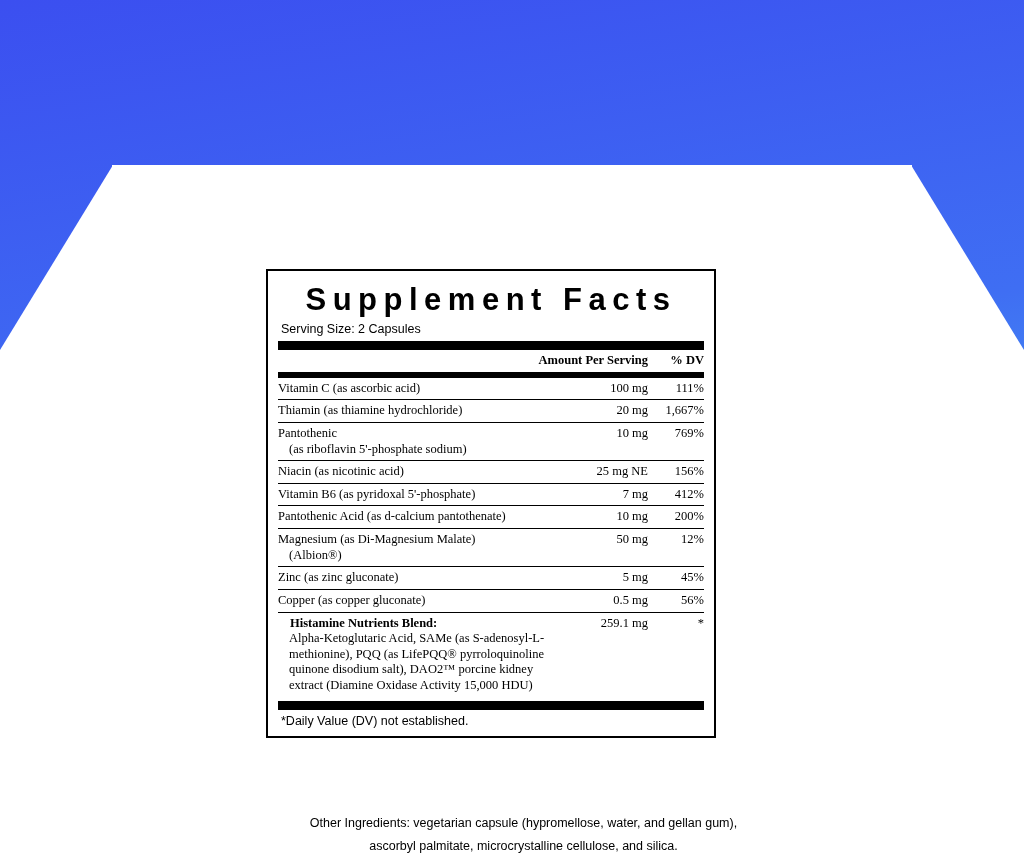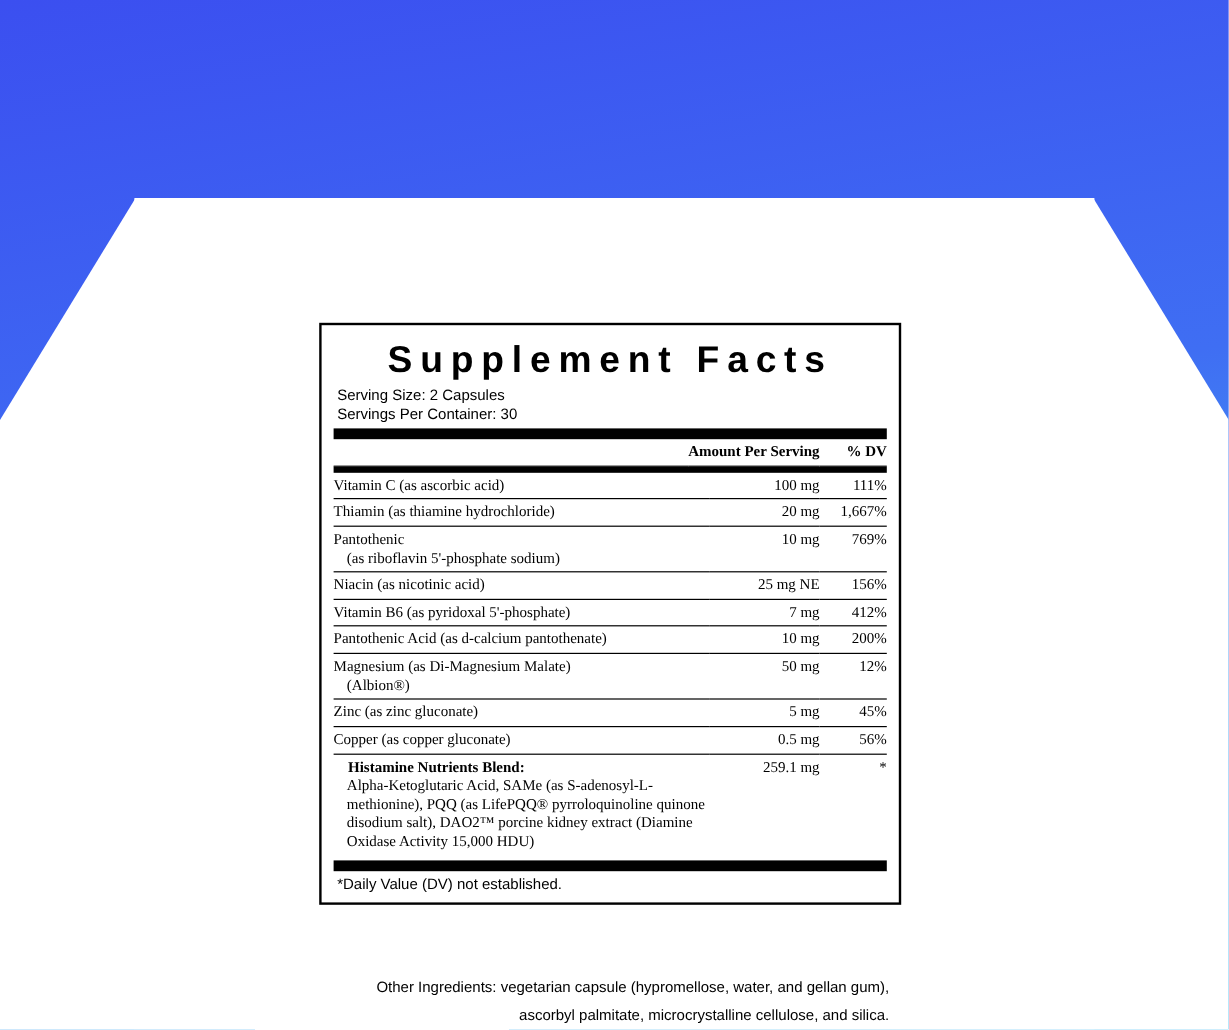--- a/index.html
+++ b/index.html
@@ -56,21 +56,21 @@
     height: 693px;
     background: #ffffff;
     clip-path: polygon(0 0, 0 100%, 100% 100%, 100% 185px);
   }
 
   
   .sf-box {
     position: absolute;
     left: 266px;
     top: 269px;
-    width: 485px;
+    width: 450px;
     background: #ffffff;
     border: 2px solid #000000;
     box-sizing: border-box;
     padding: 6px 10px 6px 10px;
     color: #000000;
   }
 
   .sf-title {
     font-size: 31px;
     font-weight: bold;
@@ -129,46 +129,45 @@
   .sub-line { display: block; padding-left: 11px; }
   .blend-desc { padding-left: 11px; display: block; }
 
   .footnote {
     font-size: 12.5px;
     padding: 4px 0 2px 3px;
   }
 
   .other-ing {
     position: absolute;
-    left: 286px;
+    left: 296px;
     top: 812px;
     width: 455px;
     font-size: 12.5px;
     line-height: 1.85;
     color: #000000;
-    text-align: right;
+    text-align: center;
   }
 </style>
 </head>
 <body>
 
 <div id="page">
 
   <div class="white-shape">
     <div class="wing-left"></div>
     <div class="panel-center"></div>
     <div class="wing-right"></div>
   </div>
 
   <div class="sf-box">
 
     <div class="sf-title">Supplement Facts</div>
 
     <div class="sf-serving">Serving Size: 2 Capsules</div>
-    <div class="sf-serving">Servings Per Container: 30</div>
 
     <div class="rule-thick"></div>
 
     <table class="sf-table">
       <tbody>
           <tr class="hdr-row">
         <td class="c-name"></td>
         <td class="c-amt">Amount Per Serving</td>
         <td class="c-dv">% DV</td>
       </tr>

